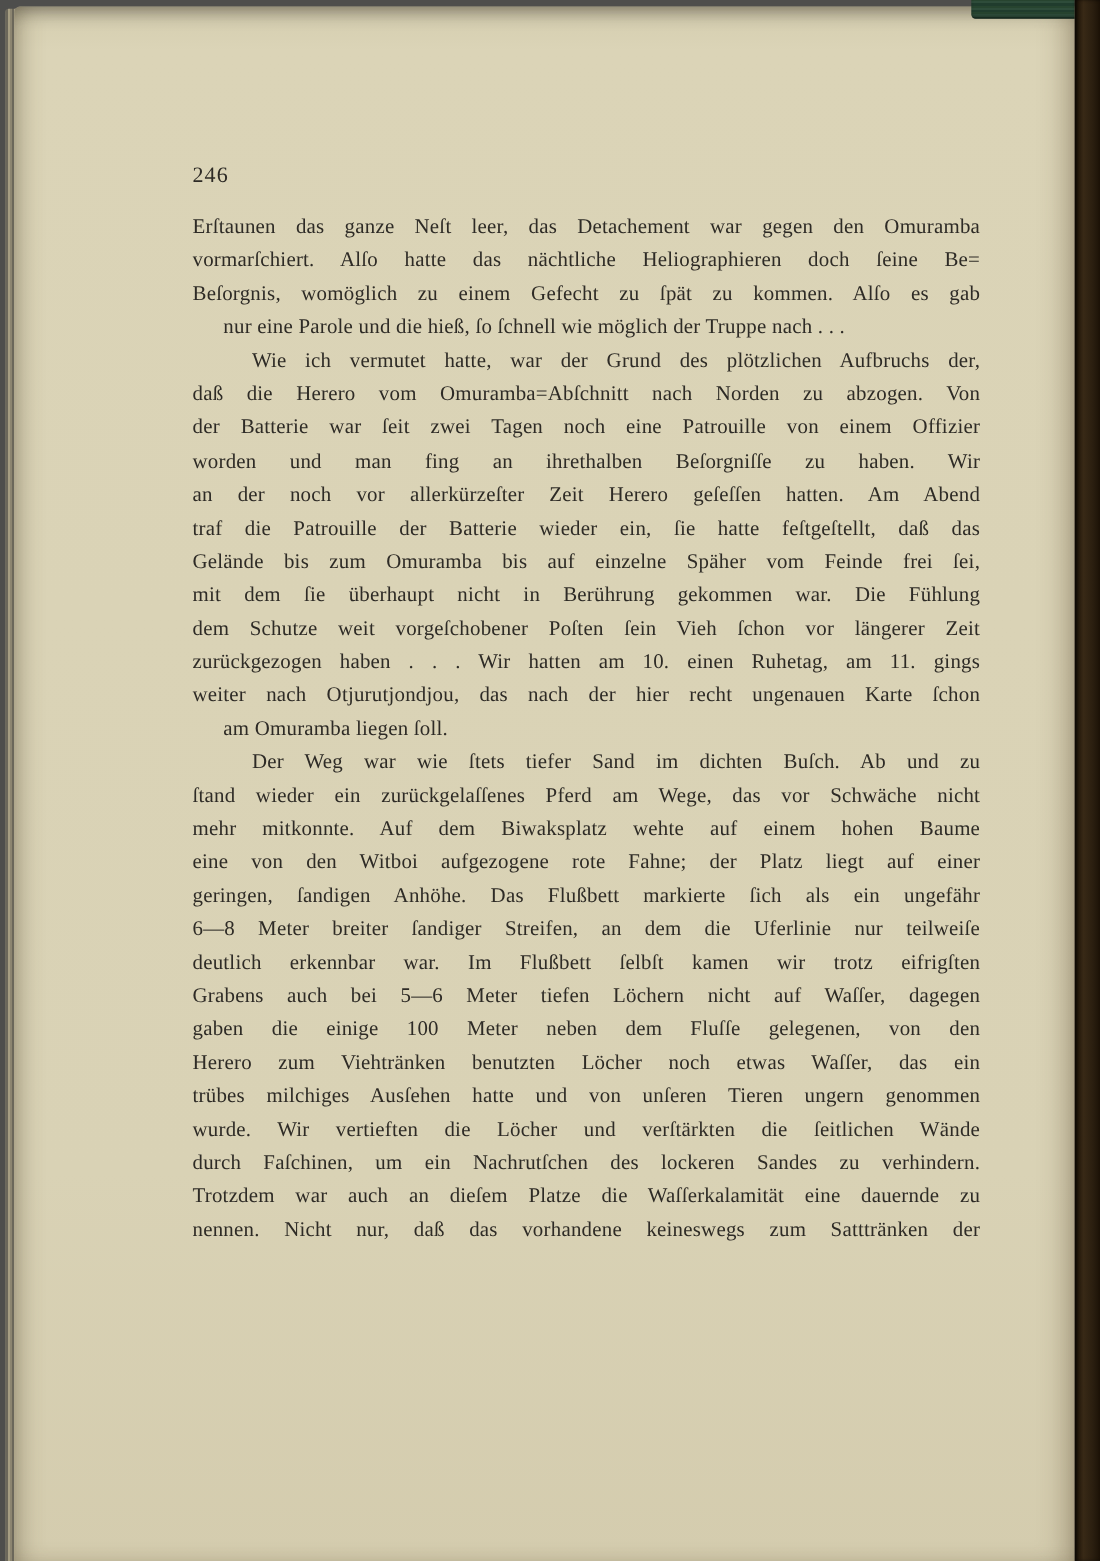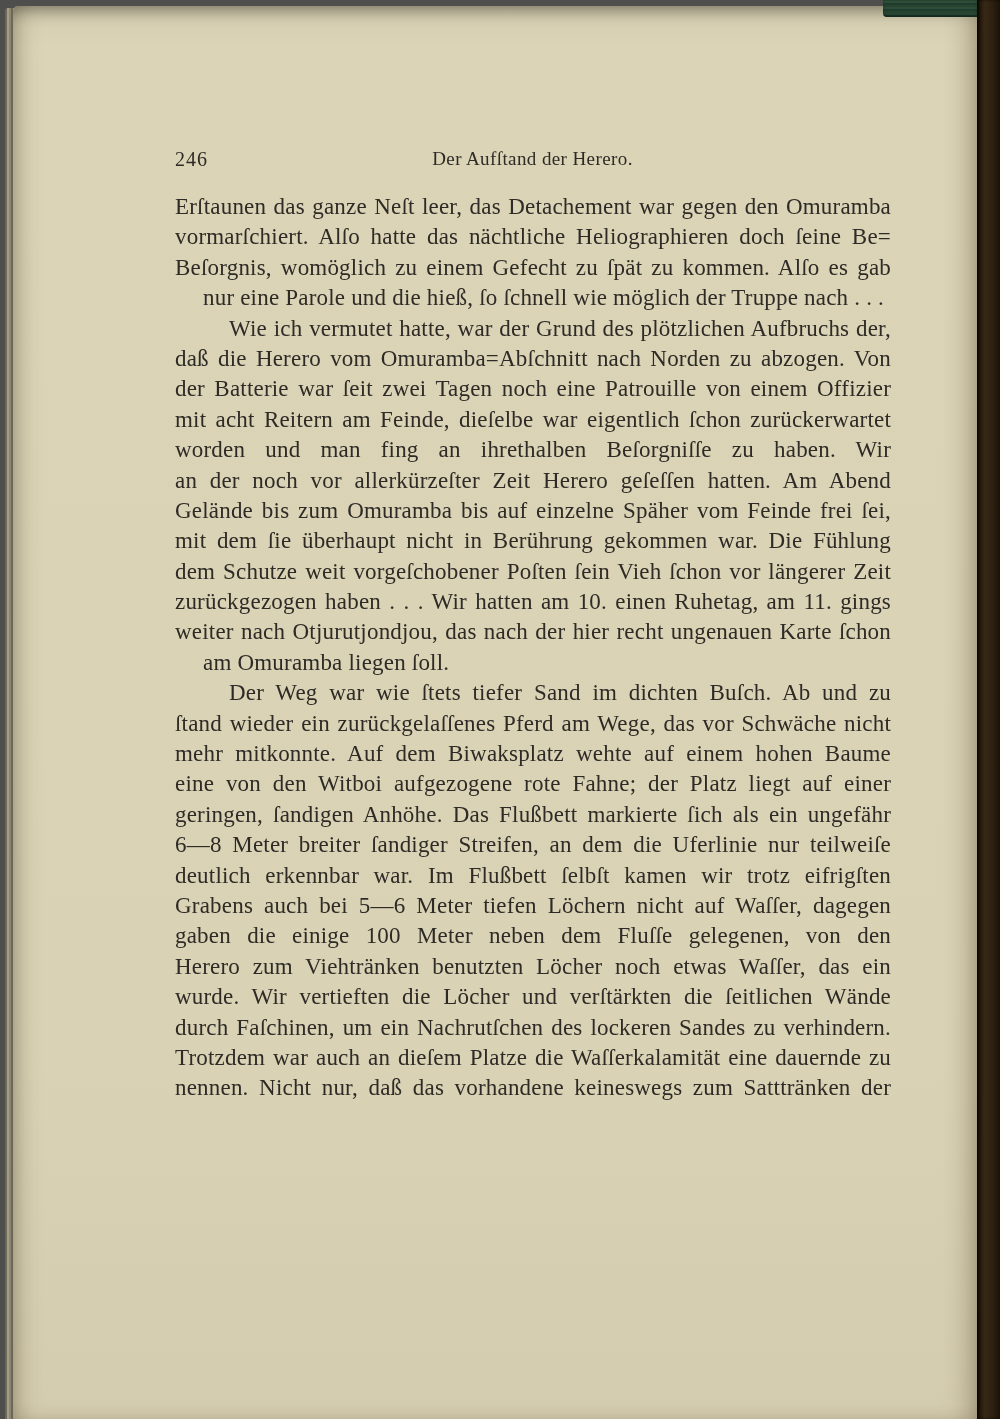--- a/index.html
+++ b/index.html
@@ -39,21 +39,21 @@
     font-size:20px;letter-spacing:1px;
   }
   .running{
     position:absolute;left:0;right:0;top:0;text-align:center;
     font-size:19px;letter-spacing:.4px;
   }
 
   .body{
     position:absolute;left:162px;top:186px;width:716px;
     color:#2e2b26;
-    font-size:23px;
+    font-size:19px;
   }
   .line{
     height:30.4px;line-height:30.4px;
     text-align:justify;
     text-align-last:justify;
     white-space:normal;
     overflow:hidden;
     letter-spacing:.2px;
   }
   .line.flush{text-align-last:left;margin-left:28px;}
@@ -76,49 +76,49 @@
 </style>
 </head>
 <body>
 
 <div class="scan">
   <div class="edge-left"></div>
 
   <div class="page">
     <div class="headerline">
       <span class="pagenum">246</span>
-      <span class="running">Der Aufſtand der Herero.</span>
     </div>
     <div class="body">
         <div class="line">Erſtaunen das ganze Neſt leer, das Detachement war gegen den Omuramba</div>
         <div class="line">vormarſchiert. Alſo hatte das nächtliche Heliographieren doch ſeine Be=</div>
         <div class="line">Beſorgnis, womöglich zu einem Gefecht zu ſpät zu kommen. Alſo es gab</div>
         <div class="line flush">nur eine Parole und die hieß, ſo ſchnell wie möglich der Truppe nach . . .</div>
         <div class="line indent">Wie ich vermutet hatte, war der Grund des plötzlichen Aufbruchs der,</div>
         <div class="line">daß die Herero vom Omuramba=Abſchnitt nach Norden zu abzogen. Von</div>
         <div class="line">der Batterie war ſeit zwei Tagen noch eine Patrouille von einem Offizier</div>
-        <div class="line">mit acht Reitern am Feinde, dieſelbe war eigentlich ſchon zurückerwartet</div>
         <div class="line">worden und man fing an ihrethalben Beſorgniſſe zu haben. Wir</div>
         <div class="line">an der noch vor allerkürzeſter Zeit Herero geſeſſen hatten. Am Abend</div>
+        <div class="line">traf die Patrouille der Batterie wieder ein, ſie hatte feſtgeſtellt, daß das</div>
         <div class="line">Gelände bis zum Omuramba bis auf einzelne Späher vom Feinde frei ſei,</div>
         <div class="line">mit dem ſie überhaupt nicht in Berührung gekommen war. Die Fühlung</div>
         <div class="line">dem Schutze weit vorgeſchobener Poſten ſein Vieh ſchon vor längerer Zeit</div>
         <div class="line">zurückgezogen haben . . . Wir hatten am 10. einen Ruhetag, am 11. gings</div>
         <div class="line">weiter nach Otjurutjondjou, das nach der hier recht ungenauen Karte ſchon</div>
         <div class="line flush">am Omuramba liegen ſoll.</div>
         <div class="line indent">Der Weg war wie ſtets tiefer Sand im dichten Buſch. Ab und zu</div>
         <div class="line">ſtand wieder ein zurückgelaſſenes Pferd am Wege, das vor Schwäche nicht</div>
         <div class="line">mehr mitkonnte. Auf dem Biwaksplatz wehte auf einem hohen Baume</div>
         <div class="line">eine von den Witboi aufgezogene rote Fahne; der Platz liegt auf einer</div>
         <div class="line">geringen, ſandigen Anhöhe. Das Flußbett markierte ſich als ein ungefähr</div>
         <div class="line">6—8 Meter breiter ſandiger Streifen, an dem die Uferlinie nur teilweiſe</div>
         <div class="line">deutlich erkennbar war. Im Flußbett ſelbſt kamen wir trotz eifrigſten</div>
         <div class="line">Grabens auch bei 5—6 Meter tiefen Löchern nicht auf Waſſer, dagegen</div>
         <div class="line">gaben die einige 100 Meter neben dem Fluſſe gelegenen, von den</div>
         <div class="line">Herero zum Viehtränken benutzten Löcher noch etwas Waſſer, das ein</div>
+        <div class="line">trübes milchiges Ausſehen hatte und von unſeren Tieren ungern genommen</div>
         <div class="line">wurde. Wir vertieften die Löcher und verſtärkten die ſeitlichen Wände</div>
         <div class="line">durch Faſchinen, um ein Nachrutſchen des lockeren Sandes zu verhindern.</div>
         <div class="line">Trotzdem war auch an dieſem Platze die Waſſerkalamität eine dauernde zu</div>
         <div class="line">nennen. Nicht nur, daß das vorhandene keineswegs zum Satttränken der</div>
       </div>
   </div>
 
   <div class="binding-green"></div>
   <div class="spine"></div>
 </div>

